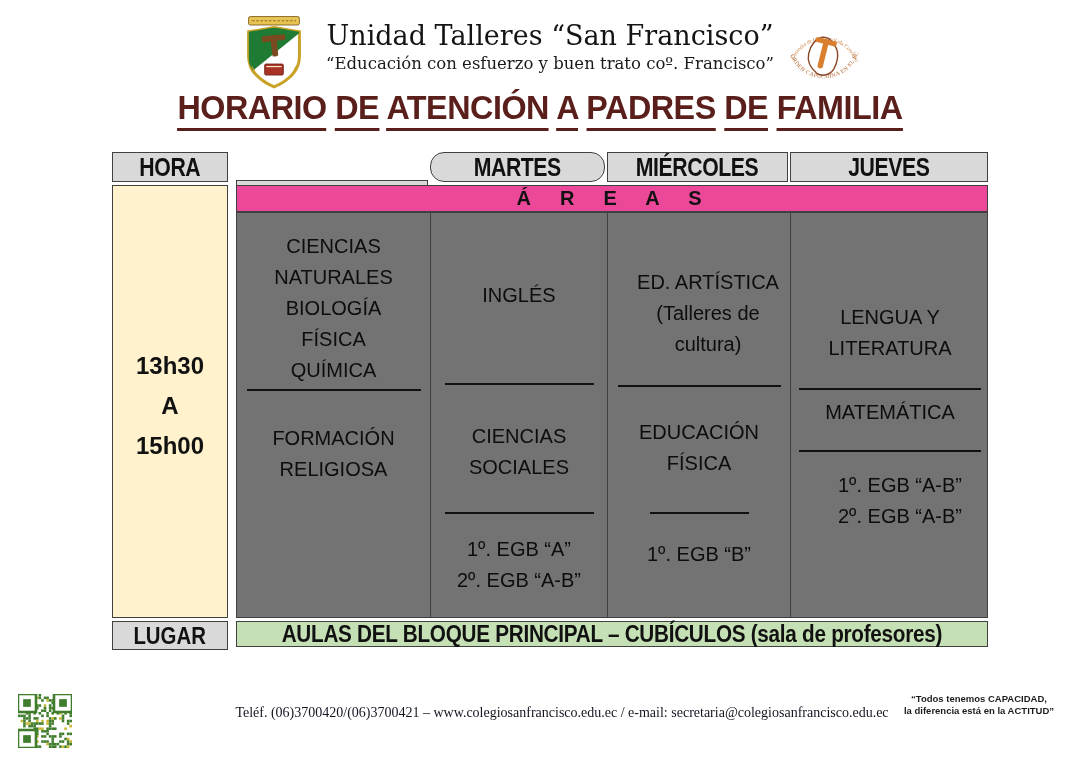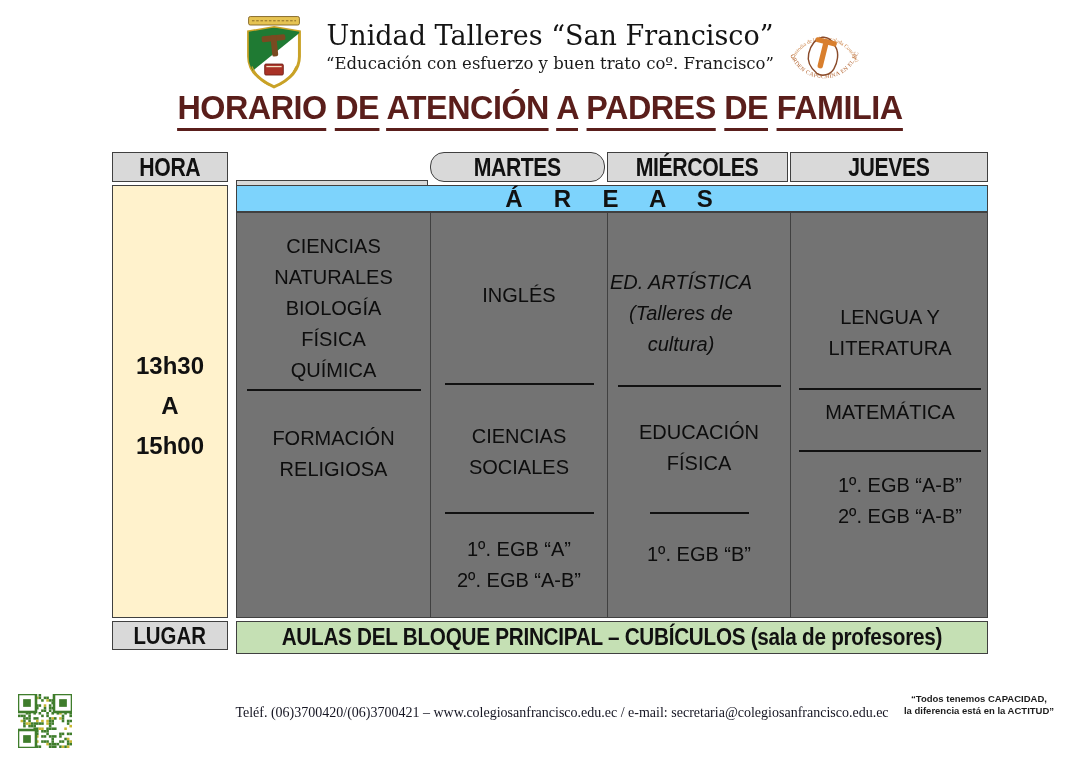--- a/index.html
+++ b/index.html
@@ -35,23 +35,23 @@
     font-weight:bold; font-size:25px; letter-spacing:-0.5px;
   }
   .hdr span { transform:scaleX(0.85); white-space:nowrap; }
   .c-hora { left:0;   width:116px; }
   .c-lun  { left:124px; width:192px;margin-top:28px; }
   .c-mar  { left:318px; width:175px;border-radius:14px; }
   .c-mie  { left:495px; width:181px; }
   .c-jue  { left:678px; width:198px; }
 
   .areas-strip {
-    left:124px; top:33px; width:752px; height:27px; background:#7dd3fc;
+    left:124px; top:33px; width:752px; height:27px; background:#ec4899;
     display:flex; align-items:center; justify-content:center;
-    font-weight:bold; font-size:24px; letter-spacing:6px; white-space:pre;
+    font-weight:bold; font-size:20px; letter-spacing:6px; white-space:pre;
   }
   .hora-cell {
     left:0; top:33px; width:116px; height:433px; background:#fff2cc;
   }
   .hora-text {
     position:absolute; top:160px; left:0; width:100%; text-align:center;
     font-weight:bold; font-size:24px; line-height:40px; white-space:pre-line;
   }
   .body-strip { left:124px; top:60px; width:752px; height:406px; background:#737373; }
   .vdiv { position:absolute; top:0; bottom:0; width:1.5px; background:#404040; }
@@ -66,40 +66,40 @@
   .lunes-g1  { left:0px;   width:193px; top:18px; }
   .lunes-hl  { left:10px;  width:174px; top:176px; }
   .lunes-g2  { left:0px;   width:193px; top:210px; }
 
   .mar-g1    { left:194px; width:176px; top:67px; }
   .mar-hl1   { left:208px; width:149px; top:170px; }
   .mar-g2    { left:194px; width:176px; top:208px; }
   .mar-hl2   { left:208px; width:149px; top:299px; }
   .mar-g3    { left:194px; width:176px; top:321px; }
 
-  .mie-g1    { left:353px; width:182px; top:54px;font-style:italic; }
+  .mie-g1    { left:380px; width:182px; top:54px; }
   .mie-hl1   { left:381px; width:163px; top:172px; }
   .mie-g2    { left:371px; width:182px; top:204px; }
   .mie-hl2   { left:413px; width:99px;  top:299px; }
   .mie-g3    { left:371px; width:182px; top:326px; }
 
   .jue-g1    { left:554px; width:198px; top:89px; }
   .jue-hl1   { left:562px; width:182px; top:175px; }
   .jue-g2    { left:554px; width:198px; top:184px; }
   .jue-hl2   { left:562px; width:182px; top:237px; }
   .jue-g3    { left:564px; width:198px; top:257px; }
 
   .lugar-cell {
     left:0; top:469px; width:116px; height:29px; background:#d9d9d9;
     display:flex; align-items:center; justify-content:center;
     font-weight:bold; font-size:24px;
   }
   .lugar-cell span { transform:scaleX(0.85); }
   .lugar-strip {
-    left:124px; top:469px; width:752px; height:33px; background:#c5e0b4;
+    left:124px; top:469px; width:752px; height:26px; background:#c5e0b4;
     display:flex; align-items:center; justify-content:center;
     font-weight:bold; font-size:23px; letter-spacing:-0.3px;
   }
   .lugar-strip span { transform:scaleX(0.9); white-space:nowrap; }
 
   
   .contact {
     position:absolute; top:705px; left:0; width:1080px; text-align:center;
     font-family:"Liberation Serif", serif; font-size:14px; color:#151522;padding-left:44px;
   }

